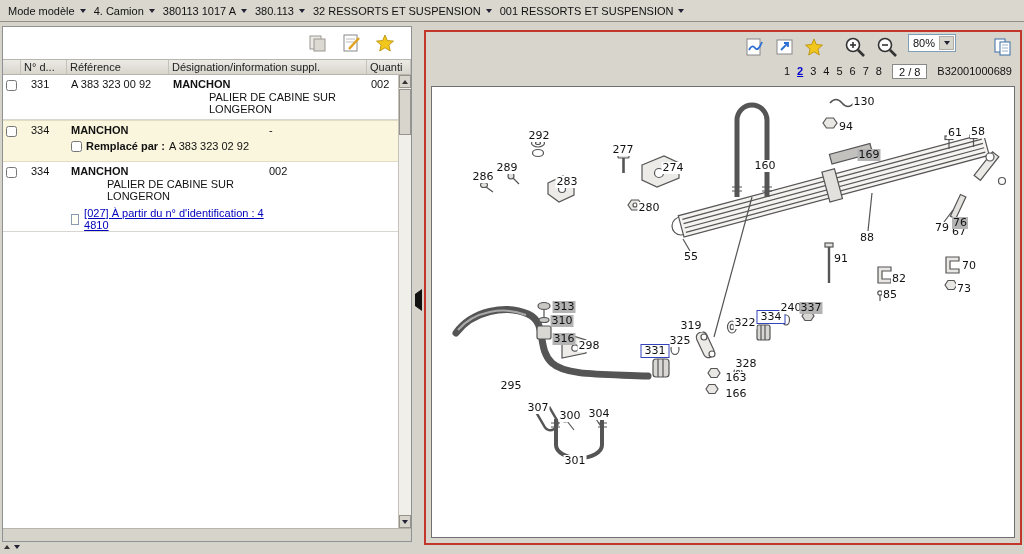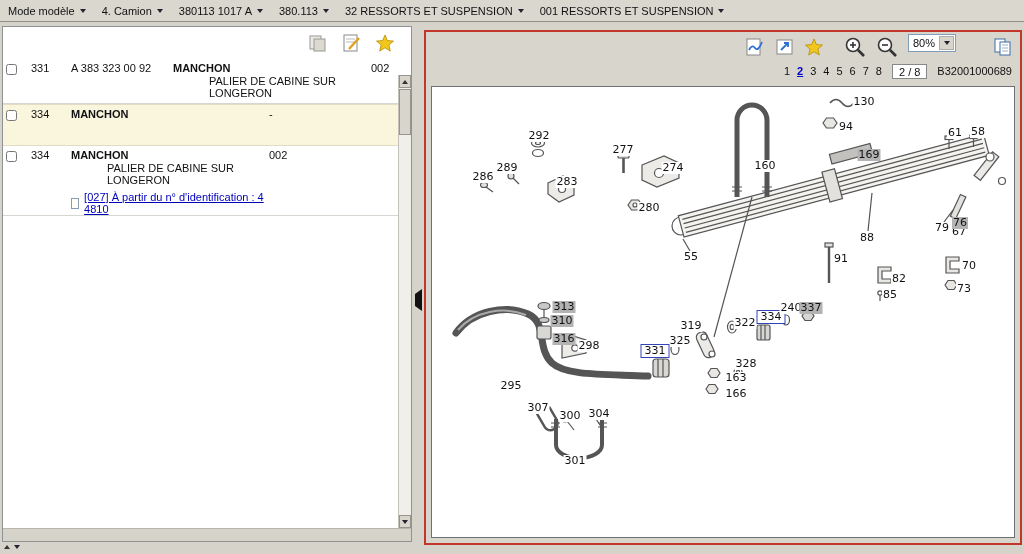--- a/index.html
+++ b/index.html
@@ -9,21 +9,21 @@
     background:#d6d3ca;
     font-family:"Liberation Sans", sans-serif;
     font-size:11px;
     color:#111;
     overflow:hidden;
   }
   
   .navbar{
     position:absolute; left:0; top:0; width:1024px; height:22px;
     background:#dad7cf; border-bottom:1px solid #8f8f88;
-    display:flex; align-items:center; gap:16px; padding-left:8px;
+    display:flex; align-items:center; gap:8px; padding-left:8px;
   }
   .nav-item{ display:flex; align-items:center; gap:5px; cursor:default; white-space:nowrap; }
   .tri-down{ width:0; height:0; border-left:3.5px solid transparent; border-right:3.5px solid transparent; border-top:4px solid #223; }
   .tri-up{ width:0; height:0; border-left:3.5px solid transparent; border-right:3.5px solid transparent; border-bottom:4px solid #333; }
   .tri-left-big{ width:0; height:0; border-top:5px solid transparent; border-bottom:5px solid transparent; border-right:7px solid #111; }
 
   
   .left-panel{
     position:absolute; left:2px; top:26px; width:410px; height:516px;
     background:#fff; border:1px solid #8f9294;
@@ -149,39 +149,51 @@
           <line x1="8" y1="16" x2="18" y2="5" stroke="#e0a020" stroke-width="2.5"></line>
         </svg>
     </span>
     <span class="icon-btn">
       <svg width="20" height="20">
           <path d="M10 2 L12.4 7.6 L18.5 8.1 L13.9 12.1 L15.3 18 L10 14.8 L4.7 18 L6.1 12.1 L1.5 8.1 L7.6 7.6 Z" fill="#f2c71d" stroke="#b58a00" stroke-width="0.8"></path>
         </svg>
     </span>
   </div>
 
+  <div class="thead">
+    <div class="th w-cb"></div>
+    <div class="th w-num">N° d...</div>
+    <div class="th w-ref">Référence</div>
+    <div class="th w-des">Désignation/information suppl.</div>
+    <div class="th w-qty">Quanti</div>
+  </div>
 
   <div class="tbody">
 
     <div class="trow r1">
       <div class="c cb"><input type="checkbox" style=""></div>
       <div class="c num">331</div>
       <div class="c ref">A 383 323 00 92</div>
       <div class="c des">
         <div class="pname">MANCHON</div>
         <div class="sub">PALIER DE CABINE SUR LONGERON</div>
       </div>
       <div class="c qty">002</div>
     </div>
 
     <div class="trow r2 highlight">
       <div class="c cb"><input type="checkbox" style=""></div>
       <div class="c num">334</div>
       <div class="c des">
         <div class="pname">MANCHON</div>
+        <div class="replaced">
+          <input type="checkbox" style="">
+          <span class="pname">Remplacé par :</span>
+          <span>A 383 323 02 92</span>
+        </div>
       </div>
       <div class="c qty">-</div>
     </div>
 
     <div class="trow r3">
       <div class="c cb"><input type="checkbox" style=""></div>
       <div class="c num">334</div>
       <div class="c des">
         <div class="pname">MANCHON</div>
         <div class="sub">PALIER DE CABINE SUR LONGERON</div>

